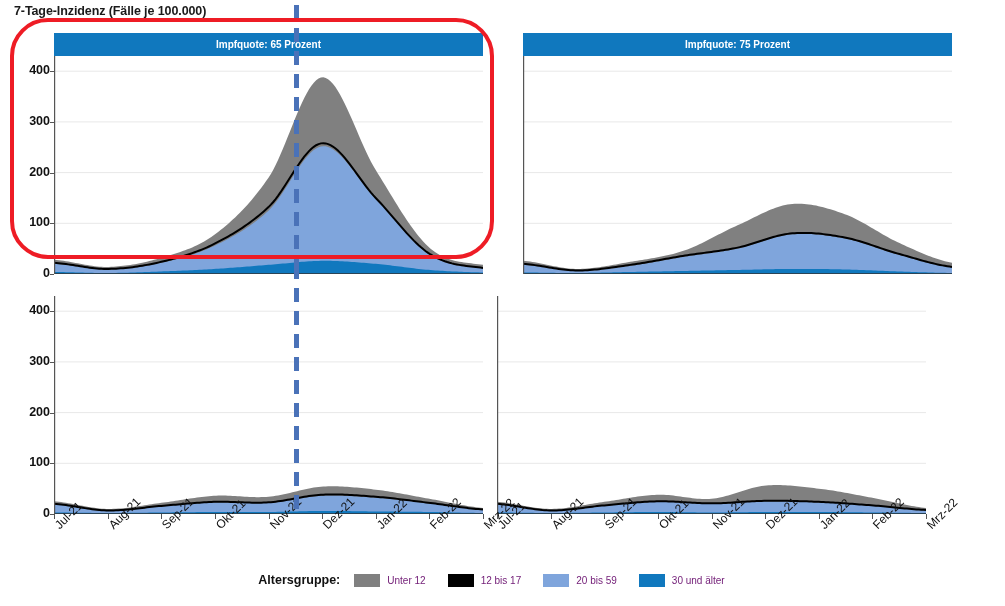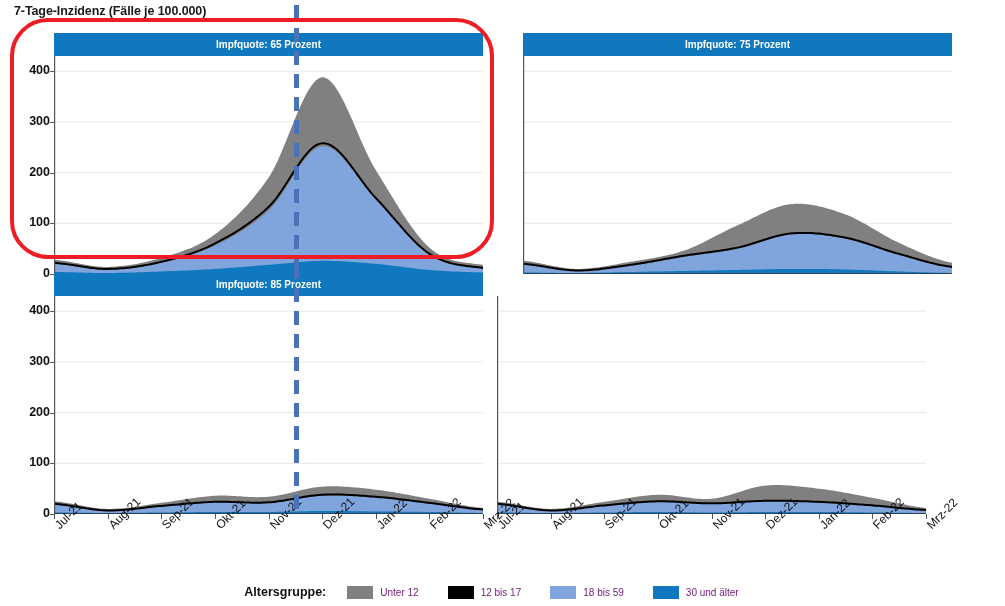--- a/index.html
+++ b/index.html
@@ -55,22 +55,22 @@
     position:absolute;width:5px;background:transparent;z-index:30;
     pointer-events:none;
   }
   .vmarker i{
     display:block;width:5px;background:#4a72b8;
   }
 
   
   .legend{
     position:absolute;left:0;top:567px;width:1005px;height:26px;
-    display:flex;align-items:center;justify-content:center;gap:7px;
-    font-size:12.5px;color:#111;margin-top:12px;
+    display:flex;align-items:center;justify-content:center;gap:0px;
+    font-size:12.5px;color:#111;
   }
   .legend-title{font-weight:bold;margin-right:14px;font-size:12.5px;}
   .legend-item{display:flex;align-items:center;margin-right:22px;}
   .swatch{width:26px;height:13px;margin-right:7px;display:inline-block;}
   .legend-label{font-size:10px;color:#701a75;}
 </style>
 </head>
 <body>
 
 <div id="root">
@@ -107,21 +107,20 @@
           <path d="M 0 218.0 L 0.00 208.87 L 2.38 209.03 L 4.77 209.23 L 7.15 209.47 L 9.53 209.74 L 11.92 210.03 L 14.30 210.35 L 16.68 210.69 L 19.07 211.04 L 21.45 211.41 L 23.83 211.77 L 26.22 212.14 L 28.60 212.51 L 30.98 212.86 L 33.37 213.21 L 35.75 213.53 L 38.13 213.83 L 40.52 214.11 L 42.90 214.36 L 45.28 214.57 L 47.67 214.74 L 50.05 214.86 L 52.43 214.94 L 54.82 214.96 L 57.20 214.95 L 59.58 214.91 L 61.97 214.83 L 64.35 214.72 L 66.73 214.59 L 69.12 214.43 L 71.50 214.24 L 73.88 214.04 L 76.27 213.81 L 78.65 213.57 L 81.03 213.31 L 83.42 213.03 L 85.80 212.74 L 88.18 212.44 L 90.57 212.14 L 92.95 211.82 L 95.33 211.50 L 97.72 211.18 L 100.10 210.85 L 102.48 210.53 L 104.87 210.21 L 107.25 209.89 L 109.63 209.56 L 112.02 209.22 L 114.40 208.87 L 116.78 208.50 L 119.17 208.11 L 121.55 207.72 L 123.93 207.31 L 126.32 206.90 L 128.70 206.48 L 131.08 206.06 L 133.47 205.62 L 135.85 205.19 L 138.23 204.75 L 140.62 204.32 L 143.00 203.88 L 145.38 203.45 L 147.77 203.01 L 150.15 202.59 L 152.53 202.17 L 154.92 201.75 L 157.30 201.35 L 159.68 200.96 L 162.07 200.57 L 164.45 200.21 L 166.83 199.85 L 169.22 199.51 L 171.60 199.17 L 173.98 198.85 L 176.37 198.53 L 178.75 198.21 L 181.13 197.89 L 183.52 197.58 L 185.90 197.26 L 188.28 196.94 L 190.67 196.62 L 193.05 196.29 L 195.43 195.94 L 197.82 195.59 L 200.20 195.22 L 202.58 194.84 L 204.97 194.45 L 207.35 194.03 L 209.73 193.59 L 212.12 193.13 L 214.50 192.65 L 216.88 192.13 L 219.27 191.55 L 221.65 190.92 L 224.03 190.26 L 226.42 189.56 L 228.80 188.83 L 231.18 188.08 L 233.57 187.31 L 235.95 186.53 L 238.33 185.76 L 240.72 184.98 L 243.10 184.22 L 245.48 183.48 L 247.87 182.75 L 250.25 182.06 L 252.63 181.40 L 255.02 180.79 L 257.40 180.22 L 259.78 179.71 L 262.17 179.27 L 264.55 178.88 L 266.93 178.58 L 269.32 178.35 L 271.70 178.17 L 274.08 178.04 L 276.47 177.95 L 278.85 177.90 L 281.23 177.90 L 283.62 177.93 L 286.00 178.01 L 288.38 178.11 L 290.77 178.26 L 293.15 178.43 L 295.53 178.64 L 297.92 178.87 L 300.30 179.14 L 302.68 179.43 L 305.07 179.74 L 307.45 180.08 L 309.83 180.44 L 312.22 180.82 L 314.60 181.22 L 316.98 181.64 L 319.37 182.07 L 321.75 182.51 L 324.13 182.99 L 326.52 183.52 L 328.90 184.09 L 331.28 184.71 L 333.67 185.37 L 336.05 186.06 L 338.43 186.78 L 340.82 187.53 L 343.20 188.30 L 345.58 189.08 L 347.97 189.88 L 350.35 190.69 L 352.73 191.51 L 355.12 192.33 L 357.50 193.14 L 359.88 193.95 L 362.27 194.74 L 364.65 195.52 L 367.03 196.28 L 369.42 197.02 L 371.80 197.73 L 374.18 198.41 L 376.57 199.06 L 378.95 199.71 L 381.33 200.37 L 383.72 201.03 L 386.10 201.70 L 388.48 202.37 L 390.87 203.03 L 393.25 203.69 L 395.63 204.35 L 398.02 204.99 L 400.40 205.62 L 402.78 206.24 L 405.17 206.84 L 407.55 207.42 L 409.93 207.98 L 412.32 208.52 L 414.70 209.03 L 417.08 209.51 L 419.47 209.96 L 421.85 210.38 L 424.23 210.76 L 426.62 211.11 L 429.00 211.41 L 429.0 218.0 Z" fill="#7fa5dc"></path>
           <path d="M 0 218.0 L 0.00 216.48 L 2.38 216.49 L 4.77 216.51 L 7.15 216.53 L 9.53 216.56 L 11.92 216.59 L 14.30 216.62 L 16.68 216.65 L 19.07 216.68 L 21.45 216.72 L 23.83 216.75 L 26.22 216.79 L 28.60 216.82 L 30.98 216.85 L 33.37 216.88 L 35.75 216.91 L 38.13 216.94 L 40.52 216.96 L 42.90 216.97 L 45.28 216.99 L 47.67 216.99 L 50.05 217.00 L 52.43 216.99 L 54.82 216.98 L 57.20 216.96 L 59.58 216.94 L 61.97 216.91 L 64.35 216.88 L 66.73 216.84 L 69.12 216.80 L 71.50 216.76 L 73.88 216.71 L 76.27 216.67 L 78.65 216.61 L 81.03 216.56 L 83.42 216.51 L 85.80 216.45 L 88.18 216.39 L 90.57 216.34 L 92.95 216.28 L 95.33 216.23 L 97.72 216.17 L 100.10 216.12 L 102.48 216.07 L 104.87 216.02 L 107.25 215.97 L 109.63 215.93 L 112.02 215.88 L 114.40 215.84 L 116.78 215.79 L 119.17 215.75 L 121.55 215.70 L 123.93 215.66 L 126.32 215.61 L 128.70 215.57 L 131.08 215.52 L 133.47 215.48 L 135.85 215.43 L 138.23 215.39 L 140.62 215.34 L 143.00 215.30 L 145.38 215.25 L 147.77 215.21 L 150.15 215.16 L 152.53 215.12 L 154.92 215.07 L 157.30 215.03 L 159.68 214.98 L 162.07 214.94 L 164.45 214.89 L 166.83 214.85 L 169.22 214.80 L 171.60 214.76 L 173.98 214.71 L 176.37 214.67 L 178.75 214.62 L 181.13 214.58 L 183.52 214.53 L 185.90 214.48 L 188.28 214.44 L 190.67 214.39 L 193.05 214.35 L 195.43 214.30 L 197.82 214.26 L 200.20 214.21 L 202.58 214.17 L 204.97 214.12 L 207.35 214.08 L 209.73 214.03 L 212.12 213.99 L 214.50 213.94 L 216.88 213.90 L 219.27 213.85 L 221.65 213.80 L 224.03 213.74 L 226.42 213.69 L 228.80 213.63 L 231.18 213.58 L 233.57 213.52 L 235.95 213.47 L 238.33 213.41 L 240.72 213.36 L 243.10 213.30 L 245.48 213.25 L 247.87 213.20 L 250.25 213.16 L 252.63 213.11 L 255.02 213.07 L 257.40 213.04 L 259.78 213.00 L 262.17 212.98 L 264.55 212.95 L 266.93 212.94 L 269.32 212.92 L 271.70 212.92 L 274.08 212.91 L 276.47 212.91 L 278.85 212.91 L 281.23 212.91 L 283.62 212.92 L 286.00 212.93 L 288.38 212.94 L 290.77 212.96 L 293.15 212.98 L 295.53 213.00 L 297.92 213.02 L 300.30 213.05 L 302.68 213.08 L 305.07 213.12 L 307.45 213.15 L 309.83 213.19 L 312.22 213.24 L 314.60 213.28 L 316.98 213.33 L 319.37 213.38 L 321.75 213.44 L 324.13 213.50 L 326.52 213.56 L 328.90 213.64 L 331.28 213.71 L 333.67 213.80 L 336.05 213.88 L 338.43 213.97 L 340.82 214.07 L 343.20 214.16 L 345.58 214.26 L 347.97 214.36 L 350.35 214.46 L 352.73 214.57 L 355.12 214.67 L 357.50 214.77 L 359.88 214.87 L 362.27 214.97 L 364.65 215.07 L 367.03 215.16 L 369.42 215.25 L 371.80 215.34 L 374.18 215.43 L 376.57 215.50 L 378.95 215.58 L 381.33 215.66 L 383.72 215.75 L 386.10 215.83 L 388.48 215.91 L 390.87 215.99 L 393.25 216.07 L 395.63 216.14 L 398.02 216.22 L 400.40 216.30 L 402.78 216.37 L 405.17 216.44 L 407.55 216.51 L 409.93 216.58 L 412.32 216.64 L 414.70 216.70 L 417.08 216.76 L 419.47 216.81 L 421.85 216.86 L 424.23 216.91 L 426.62 216.95 L 429.00 216.99 L 429.0 218.0 Z" fill="#1078be"></path>
           <path d="M 0 207.86 L 2.38 208.03 L 4.77 208.25 L 7.15 208.50 L 9.53 208.79 L 11.92 209.12 L 14.30 209.46 L 16.68 209.83 L 19.07 210.21 L 21.45 210.61 L 23.83 211.01 L 26.22 211.40 L 28.60 211.80 L 30.98 212.19 L 33.37 212.56 L 35.75 212.91 L 38.13 213.24 L 40.52 213.54 L 42.90 213.81 L 45.28 214.03 L 47.67 214.22 L 50.05 214.35 L 52.43 214.43 L 54.82 214.46 L 57.20 214.44 L 59.58 214.39 L 61.97 214.29 L 64.35 214.17 L 66.73 214.02 L 69.12 213.83 L 71.50 213.62 L 73.88 213.39 L 76.27 213.14 L 78.65 212.86 L 81.03 212.57 L 83.42 212.26 L 85.80 211.94 L 88.18 211.61 L 90.57 211.28 L 92.95 210.93 L 95.33 210.59 L 97.72 210.24 L 100.10 209.89 L 102.48 209.54 L 104.87 209.21 L 107.25 208.87 L 109.63 208.54 L 112.02 208.19 L 114.40 207.83 L 116.78 207.45 L 119.17 207.07 L 121.55 206.67 L 123.93 206.26 L 126.32 205.85 L 128.70 205.43 L 131.08 205.01 L 133.47 204.58 L 135.85 204.15 L 138.23 203.71 L 140.62 203.28 L 143.00 202.85 L 145.38 202.42 L 147.77 201.99 L 150.15 201.57 L 152.53 201.15 L 154.92 200.74 L 157.30 200.34 L 159.68 199.94 L 162.07 199.56 L 164.45 199.19 L 166.83 198.84 L 169.22 198.49 L 171.60 198.16 L 173.98 197.83 L 176.37 197.51 L 178.75 197.20 L 181.13 196.88 L 183.52 196.57 L 185.90 196.25 L 188.28 195.93 L 190.67 195.60 L 193.05 195.27 L 195.43 194.93 L 197.82 194.58 L 200.20 194.21 L 202.58 193.83 L 204.97 193.43 L 207.35 193.02 L 209.73 192.58 L 212.12 192.12 L 214.50 191.64 L 216.88 191.11 L 219.27 190.53 L 221.65 189.91 L 224.03 189.24 L 226.42 188.54 L 228.80 187.81 L 231.18 187.06 L 233.57 186.30 L 235.95 185.52 L 238.33 184.74 L 240.72 183.97 L 243.10 183.21 L 245.48 182.46 L 247.87 181.74 L 250.25 181.05 L 252.63 180.39 L 255.02 179.78 L 257.40 179.21 L 259.78 178.70 L 262.17 178.25 L 264.55 177.87 L 266.93 177.56 L 269.32 177.34 L 271.70 177.16 L 274.08 177.02 L 276.47 176.94 L 278.85 176.89 L 281.23 176.89 L 283.62 176.92 L 286.00 176.99 L 288.38 177.10 L 290.77 177.24 L 293.15 177.42 L 295.53 177.62 L 297.92 177.86 L 300.30 178.12 L 302.68 178.41 L 305.07 178.73 L 307.45 179.07 L 309.83 179.43 L 312.22 179.81 L 314.60 180.21 L 316.98 180.62 L 319.37 181.05 L 321.75 181.50 L 324.13 181.97 L 326.52 182.50 L 328.90 183.07 L 331.28 183.69 L 333.67 184.34 L 336.05 185.03 L 338.43 185.75 L 340.82 186.49 L 343.20 187.26 L 345.58 188.04 L 347.97 188.84 L 350.35 189.65 L 352.73 190.46 L 355.12 191.27 L 357.50 192.09 L 359.88 192.90 L 362.27 193.69 L 364.65 194.48 L 367.03 195.24 L 369.42 195.99 L 371.80 196.70 L 374.18 197.39 L 376.57 198.05 L 378.95 198.72 L 381.33 199.39 L 383.72 200.07 L 386.10 200.76 L 388.48 201.45 L 390.87 202.14 L 393.25 202.83 L 395.63 203.51 L 398.02 204.18 L 400.40 204.84 L 402.78 205.49 L 405.17 206.11 L 407.55 206.72 L 409.93 207.31 L 412.32 207.88 L 414.70 208.41 L 417.08 208.92 L 419.47 209.39 L 421.85 209.83 L 424.23 210.23 L 426.62 210.59 L 429.00 210.90" fill="none" stroke="#000000" stroke-width="2"></path>
           <line x1="0" x2="429" y1="218" y2="218" stroke="#333" stroke-width="1.4"></line>
           <line x1="0.6" x2="0.6" y1="0" y2="218" stroke="#555" stroke-width="1.2"></line>
         </svg>
       </div>
   </div>
 
   <div class="panel" id="panel-2" style="left: 54px; top: 273px; width: 429px; height: 241px;">
-    <div class="panel-header">Impfquote: 85 Prozent</div>
     <div class="plot" style="height: 218px;">
         <svg viewBox="0 0 429 218" preserveAspectRatio="none">
           <line x1="0" x2="429" y1="167.30232558139534" y2="167.30232558139534" stroke="#e8e8e8" stroke-width="1"></line>
           <line x1="0" x2="429" y1="116.6046511627907" y2="116.6046511627907" stroke="#e8e8e8" stroke-width="1"></line>
           <line x1="0" x2="429" y1="65.90697674418604" y2="65.90697674418604" stroke="#e8e8e8" stroke-width="1"></line>
           <line x1="0" x2="429" y1="15.209302325581405" y2="15.209302325581405" stroke="#e8e8e8" stroke-width="1"></line>
           <path d="M 0 218.0 L 0.00 205.33 L 2.38 205.52 L 4.77 205.77 L 7.15 206.06 L 9.53 206.40 L 11.92 206.77 L 14.30 207.17 L 16.68 207.59 L 19.07 208.03 L 21.45 208.48 L 23.83 208.93 L 26.22 209.39 L 28.60 209.85 L 30.98 210.29 L 33.37 210.72 L 35.75 211.13 L 38.13 211.51 L 40.52 211.85 L 42.90 212.16 L 45.28 212.43 L 47.67 212.64 L 50.05 212.80 L 52.43 212.90 L 54.82 212.94 L 57.20 212.92 L 59.58 212.86 L 61.97 212.75 L 64.35 212.61 L 66.73 212.42 L 69.12 212.20 L 71.50 211.95 L 73.88 211.68 L 76.27 211.38 L 78.65 211.06 L 81.03 210.72 L 83.42 210.37 L 85.80 210.01 L 88.18 209.64 L 90.57 209.27 L 92.95 208.90 L 95.33 208.53 L 97.72 208.17 L 100.10 207.81 L 102.48 207.47 L 104.87 207.15 L 107.25 206.85 L 109.63 206.54 L 112.02 206.22 L 114.40 205.89 L 116.78 205.54 L 119.17 205.18 L 121.55 204.81 L 123.93 204.44 L 126.32 204.07 L 128.70 203.69 L 131.08 203.32 L 133.47 202.95 L 135.85 202.58 L 138.23 202.23 L 140.62 201.88 L 143.00 201.55 L 145.38 201.24 L 147.77 200.94 L 150.15 200.67 L 152.53 200.41 L 154.92 200.19 L 157.30 199.99 L 159.68 199.82 L 162.07 199.69 L 164.45 199.60 L 166.83 199.57 L 169.22 199.57 L 171.60 199.61 L 173.98 199.68 L 176.37 199.78 L 178.75 199.90 L 181.13 200.03 L 183.52 200.18 L 185.90 200.33 L 188.28 200.48 L 190.67 200.63 L 193.05 200.77 L 195.43 200.90 L 197.82 201.00 L 200.20 201.08 L 202.58 201.13 L 204.97 201.15 L 207.35 201.12 L 209.73 201.05 L 212.12 200.94 L 214.50 200.76 L 216.88 200.53 L 219.27 200.23 L 221.65 199.87 L 224.03 199.46 L 226.42 199.01 L 228.80 198.51 L 231.18 197.99 L 233.57 197.44 L 235.95 196.88 L 238.33 196.30 L 240.72 195.71 L 243.10 195.13 L 245.48 194.55 L 247.87 193.99 L 250.25 193.44 L 252.63 192.92 L 255.02 192.43 L 257.40 191.99 L 259.78 191.58 L 262.17 191.23 L 264.55 190.94 L 266.93 190.71 L 269.32 190.55 L 271.70 190.43 L 274.08 190.35 L 276.47 190.30 L 278.85 190.29 L 281.23 190.31 L 283.62 190.36 L 286.00 190.44 L 288.38 190.54 L 290.77 190.67 L 293.15 190.81 L 295.53 190.98 L 297.92 191.17 L 300.30 191.38 L 302.68 191.60 L 305.07 191.83 L 307.45 192.07 L 309.83 192.33 L 312.22 192.59 L 314.60 192.85 L 316.98 193.12 L 319.37 193.39 L 321.75 193.67 L 324.13 193.95 L 326.52 194.25 L 328.90 194.58 L 331.28 194.92 L 333.67 195.28 L 336.05 195.66 L 338.43 196.06 L 340.82 196.46 L 343.20 196.88 L 345.58 197.30 L 347.97 197.74 L 350.35 198.18 L 352.73 198.62 L 355.12 199.07 L 357.50 199.52 L 359.88 199.97 L 362.27 200.42 L 364.65 200.87 L 367.03 201.31 L 369.42 201.74 L 371.80 202.17 L 374.18 202.59 L 376.57 203.00 L 378.95 203.42 L 381.33 203.85 L 383.72 204.30 L 386.10 204.76 L 388.48 205.23 L 390.87 205.70 L 393.25 206.17 L 395.63 206.64 L 398.02 207.11 L 400.40 207.58 L 402.78 208.04 L 405.17 208.49 L 407.55 208.92 L 409.93 209.35 L 412.32 209.75 L 414.70 210.14 L 417.08 210.50 L 419.47 210.84 L 421.85 211.16 L 424.23 211.44 L 426.62 211.70 L 429.00 211.92 L 429.0 218.0 Z" fill="#808080"></path>
           <path d="M 0 218.0 L 0.00 208.37 L 2.38 208.54 L 4.77 208.75 L 7.15 209.00 L 9.53 209.29 L 11.92 209.60 L 14.30 209.94 L 16.68 210.30 L 19.07 210.68 L 21.45 211.06 L 23.83 211.46 L 26.22 211.85 L 28.60 212.24 L 30.98 212.62 L 33.37 212.99 L 35.75 213.34 L 38.13 213.67 L 40.52 213.98 L 42.90 214.25 L 45.28 214.48 L 47.67 214.68 L 50.05 214.83 L 52.43 214.93 L 54.82 214.98 L 57.20 214.98 L 59.58 214.94 L 61.97 214.86 L 64.35 214.75 L 66.73 214.61 L 69.12 214.44 L 71.50 214.24 L 73.88 214.03 L 76.27 213.79 L 78.65 213.54 L 81.03 213.27 L 83.42 213.00 L 85.80 212.72 L 88.18 212.43 L 90.57 212.15 L 92.95 211.87 L 95.33 211.59 L 97.72 211.32 L 100.10 211.06 L 102.48 210.82 L 104.87 210.60 L 107.25 210.40 L 109.63 210.20 L 112.02 210.00 L 114.40 209.79 L 116.78 209.58 L 119.17 209.37 L 121.55 209.16 L 123.93 208.94 L 126.32 208.73 L 128.70 208.52 L 131.08 208.31 L 133.47 208.10 L 135.85 207.90 L 138.23 207.70 L 140.62 207.52 L 143.00 207.33 L 145.38 207.16 L 147.77 207.00 L 150.15 206.85 L 152.53 206.71 L 154.92 206.59 L 157.30 206.48 L 159.68 206.38 L 162.07 206.30 L 164.45 206.26 L 166.83 206.24 L 169.22 206.24 L 171.60 206.27 L 173.98 206.32 L 176.37 206.38 L 178.75 206.45 L 181.13 206.54 L 183.52 206.62 L 185.90 206.71 L 188.28 206.81 L 190.67 206.89 L 193.05 206.97 L 195.43 207.04 L 197.82 207.10 L 200.20 207.14 L 202.58 207.16 L 204.97 207.15 L 207.35 207.12 L 209.73 207.07 L 212.12 206.97 L 214.50 206.85 L 216.88 206.68 L 219.27 206.46 L 221.65 206.21 L 224.03 205.92 L 226.42 205.61 L 228.80 205.26 L 231.18 204.90 L 233.57 204.51 L 235.95 204.12 L 238.33 203.71 L 240.72 203.30 L 243.10 202.90 L 245.48 202.49 L 247.87 202.10 L 250.25 201.72 L 252.63 201.36 L 255.02 201.02 L 257.40 200.71 L 259.78 200.42 L 262.17 200.18 L 264.55 199.97 L 266.93 199.81 L 269.32 199.70 L 271.70 199.61 L 274.08 199.55 L 276.47 199.52 L 278.85 199.51 L 281.23 199.53 L 283.62 199.56 L 286.00 199.62 L 288.38 199.69 L 290.77 199.78 L 293.15 199.88 L 295.53 200.00 L 297.92 200.13 L 300.30 200.27 L 302.68 200.42 L 305.07 200.58 L 307.45 200.74 L 309.83 200.91 L 312.22 201.08 L 314.60 201.26 L 316.98 201.43 L 319.37 201.61 L 321.75 201.78 L 324.13 201.95 L 326.52 202.14 L 328.90 202.33 L 331.28 202.54 L 333.67 202.76 L 336.05 202.98 L 338.43 203.22 L 340.82 203.46 L 343.20 203.70 L 345.58 203.96 L 347.97 204.21 L 350.35 204.48 L 352.73 204.74 L 355.12 205.01 L 357.50 205.29 L 359.88 205.56 L 362.27 205.84 L 364.65 206.12 L 367.03 206.39 L 369.42 206.67 L 371.80 206.94 L 374.18 207.22 L 376.57 207.49 L 378.95 207.78 L 381.33 208.08 L 383.72 208.39 L 386.10 208.71 L 388.48 209.04 L 390.87 209.38 L 393.25 209.72 L 395.63 210.06 L 398.02 210.40 L 400.40 210.74 L 402.78 211.08 L 405.17 211.41 L 407.55 211.73 L 409.93 212.05 L 412.32 212.35 L 414.70 212.63 L 417.08 212.90 L 419.47 213.16 L 421.85 213.39 L 424.23 213.60 L 426.62 213.78 L 429.00 213.94 L 429.0 218.0 Z" fill="#7fa5dc"></path>
           <path d="M 0 218.0 L 0.00 216.48 L 2.38 216.49 L 4.77 216.51 L 7.15 216.53 L 9.53 216.55 L 11.92 216.58 L 14.30 216.60 L 16.68 216.63 L 19.07 216.66 L 21.45 216.69 L 23.83 216.73 L 26.22 216.76 L 28.60 216.79 L 30.98 216.82 L 33.37 216.85 L 35.75 216.87 L 38.13 216.90 L 40.52 216.92 L 42.90 216.94 L 45.28 216.96 L 47.67 216.97 L 50.05 216.98 L 52.43 216.99 L 54.82 216.99 L 57.20 216.98 L 59.58 216.97 L 61.97 216.96 L 64.35 216.95 L 66.73 216.93 L 69.12 216.91 L 71.50 216.89 L 73.88 216.87 L 76.27 216.84 L 78.65 216.82 L 81.03 216.79 L 83.42 216.76 L 85.80 216.73 L 88.18 216.70 L 90.57 216.67 L 92.95 216.64 L 95.33 216.61 L 97.72 216.58 L 100.10 216.55 L 102.48 216.53 L 104.87 216.50 L 107.25 216.48 L 109.63 216.46 L 112.02 216.43 L 114.40 216.41 L 116.78 216.38 L 119.17 216.36 L 121.55 216.33 L 123.93 216.30 L 126.32 216.28 L 128.70 216.25 L 131.08 216.23 L 133.47 216.20 L 135.85 216.18 L 138.23 216.15 L 140.62 216.13 L 143.00 216.10 L 145.38 216.08 L 147.77 216.06 L 150.15 216.04 L 152.53 216.02 L 154.92 216.01 L 157.30 215.99 L 159.68 215.98 L 162.07 215.97 L 164.45 215.96 L 166.83 215.96 L 169.22 215.95 L 171.60 215.96 L 173.98 215.96 L 176.37 215.97 L 178.75 215.97 L 181.13 215.98 L 183.52 215.99 L 185.90 216.00 L 188.28 216.01 L 190.67 216.01 L 193.05 216.02 L 195.43 216.03 L 197.82 216.03 L 200.20 216.03 L 202.58 216.03 L 204.97 216.03 L 207.35 216.02 L 209.73 216.01 L 212.12 215.99 L 214.50 215.97 L 216.88 215.95 L 219.27 215.91 L 221.65 215.88 L 224.03 215.83 L 226.42 215.79 L 228.80 215.73 L 231.18 215.68 L 233.57 215.62 L 235.95 215.57 L 238.33 215.51 L 240.72 215.45 L 243.10 215.39 L 245.48 215.33 L 247.87 215.27 L 250.25 215.22 L 252.63 215.17 L 255.02 215.12 L 257.40 215.08 L 259.78 215.04 L 262.17 215.01 L 264.55 214.98 L 266.93 214.96 L 269.32 214.95 L 271.70 214.95 L 274.08 214.95 L 276.47 214.95 L 278.85 214.96 L 281.23 214.98 L 283.62 214.99 L 286.00 215.01 L 288.38 215.04 L 290.77 215.07 L 293.15 215.09 L 295.53 215.12 L 297.92 215.16 L 300.30 215.19 L 302.68 215.22 L 305.07 215.26 L 307.45 215.29 L 309.83 215.32 L 312.22 215.36 L 314.60 215.39 L 316.98 215.41 L 319.37 215.44 L 321.75 215.47 L 324.13 215.49 L 326.52 215.51 L 328.90 215.53 L 331.28 215.55 L 333.67 215.57 L 336.05 215.59 L 338.43 215.61 L 340.82 215.62 L 343.20 215.64 L 345.58 215.66 L 347.97 215.68 L 350.35 215.70 L 352.73 215.72 L 355.12 215.74 L 357.50 215.77 L 359.88 215.79 L 362.27 215.81 L 364.65 215.84 L 367.03 215.87 L 369.42 215.89 L 371.80 215.92 L 374.18 215.96 L 376.57 215.99 L 378.95 216.03 L 381.33 216.07 L 383.72 216.11 L 386.10 216.16 L 388.48 216.21 L 390.87 216.26 L 393.25 216.31 L 395.63 216.36 L 398.02 216.42 L 400.40 216.47 L 402.78 216.52 L 405.17 216.58 L 407.55 216.63 L 409.93 216.68 L 412.32 216.73 L 414.70 216.78 L 417.08 216.82 L 419.47 216.86 L 421.85 216.90 L 424.23 216.93 L 426.62 216.96 L 429.00 216.99 L 429.0 218.0 Z" fill="#1078be"></path>
           <path d="M 0 207.86 L 2.38 208.03 L 4.77 208.24 L 7.15 208.50 L 9.53 208.78 L 11.92 209.10 L 14.30 209.44 L 16.68 209.80 L 19.07 210.17 L 21.45 210.56 L 23.83 210.95 L 26.22 211.34 L 28.60 211.73 L 30.98 212.12 L 33.37 212.48 L 35.75 212.84 L 38.13 213.17 L 40.52 213.47 L 42.90 213.74 L 45.28 213.98 L 47.67 214.17 L 50.05 214.32 L 52.43 214.42 L 54.82 214.47 L 57.20 214.47 L 59.58 214.43 L 61.97 214.35 L 64.35 214.24 L 66.73 214.10 L 69.12 213.93 L 71.50 213.74 L 73.88 213.52 L 76.27 213.28 L 78.65 213.03 L 81.03 212.77 L 83.42 212.49 L 85.80 212.21 L 88.18 211.93 L 90.57 211.64 L 92.95 211.36 L 95.33 211.08 L 97.72 210.81 L 100.10 210.56 L 102.48 210.32 L 104.87 210.09 L 107.25 209.89 L 109.63 209.69 L 112.02 209.49 L 114.40 209.29 L 116.78 209.08 L 119.17 208.87 L 121.55 208.65 L 123.93 208.44 L 126.32 208.22 L 128.70 208.01 L 131.08 207.80 L 133.47 207.59 L 135.85 207.39 L 138.23 207.20 L 140.62 207.01 L 143.00 206.83 L 145.38 206.66 L 147.77 206.49 L 150.15 206.34 L 152.53 206.21 L 154.92 206.08 L 157.30 205.97 L 159.68 205.87 L 162.07 205.80 L 164.45 205.75 L 166.83 205.73 L 169.22 205.74 L 171.60 205.77 L 173.98 205.82 L 176.37 205.89 L 178.75 205.96 L 181.13 206.05 L 183.52 206.14 L 185.90 206.24 L 188.28 206.33 L 190.67 206.42 L 193.05 206.50 L 195.43 206.57 L 197.82 206.63 L 200.20 206.67 L 202.58 206.68 L 204.97 206.68 L 207.35 206.64 L 209.73 206.58 L 212.12 206.48 L 214.50 206.34 L 216.88 206.16 L 219.27 205.93 L 221.65 205.66 L 224.03 205.35 L 226.42 205.01 L 228.80 204.64 L 231.18 204.25 L 233.57 203.84 L 235.95 203.42 L 238.33 202.99 L 240.72 202.55 L 243.10 202.12 L 245.48 201.68 L 247.87 201.26 L 250.25 200.86 L 252.63 200.47 L 255.02 200.10 L 257.40 199.77 L 259.78 199.47 L 262.17 199.20 L 264.55 198.98 L 266.93 198.80 L 269.32 198.68 L 271.70 198.58 L 274.08 198.52 L 276.47 198.47 L 278.85 198.46 L 281.23 198.47 L 283.62 198.50 L 286.00 198.55 L 288.38 198.62 L 290.77 198.70 L 293.15 198.81 L 295.53 198.92 L 297.92 199.05 L 300.30 199.20 L 302.68 199.35 L 305.07 199.51 L 307.45 199.68 L 309.83 199.85 L 312.22 200.03 L 314.60 200.22 L 316.98 200.40 L 319.37 200.58 L 321.75 200.76 L 324.13 200.95 L 326.52 201.15 L 328.90 201.37 L 331.28 201.59 L 333.67 201.83 L 336.05 202.08 L 338.43 202.34 L 340.82 202.61 L 343.20 202.88 L 345.58 203.16 L 347.97 203.45 L 350.35 203.74 L 352.73 204.03 L 355.12 204.33 L 357.50 204.63 L 359.88 204.93 L 362.27 205.23 L 364.65 205.53 L 367.03 205.83 L 369.42 206.13 L 371.80 206.42 L 374.18 206.70 L 376.57 206.99 L 378.95 207.28 L 381.33 207.59 L 383.72 207.91 L 386.10 208.24 L 388.48 208.57 L 390.87 208.91 L 393.25 209.25 L 395.63 209.59 L 398.02 209.93 L 400.40 210.27 L 402.78 210.60 L 405.17 210.93 L 407.55 211.25 L 409.93 211.56 L 412.32 211.86 L 414.70 212.14 L 417.08 212.41 L 419.47 212.65 L 421.85 212.88 L 424.23 213.09 L 426.62 213.28 L 429.00 213.44" fill="none" stroke="#000000" stroke-width="2"></path>
@@ -242,21 +241,21 @@
     <span class="legend-item">
       <span class="swatch" id="sw0" style="background: rgb(128, 128, 128);"></span>
       <span class="legend-label">Unter 12</span>
     </span>
     <span class="legend-item">
       <span class="swatch" id="sw1" style="background: rgb(0, 0, 0);"></span>
       <span class="legend-label">12 bis 17</span>
     </span>
     <span class="legend-item">
       <span class="swatch" id="sw2" style="background: rgb(127, 165, 220);"></span>
-      <span class="legend-label">18 bis 59</span>
+      <span class="legend-label">20 bis 59</span>
     </span>
     <span class="legend-item">
       <span class="swatch" id="sw3" style="background: rgb(16, 120, 190);"></span>
       <span class="legend-label">30 und älter</span>
     </span>
   </div>
 
 </div>
 
 </body></html>

